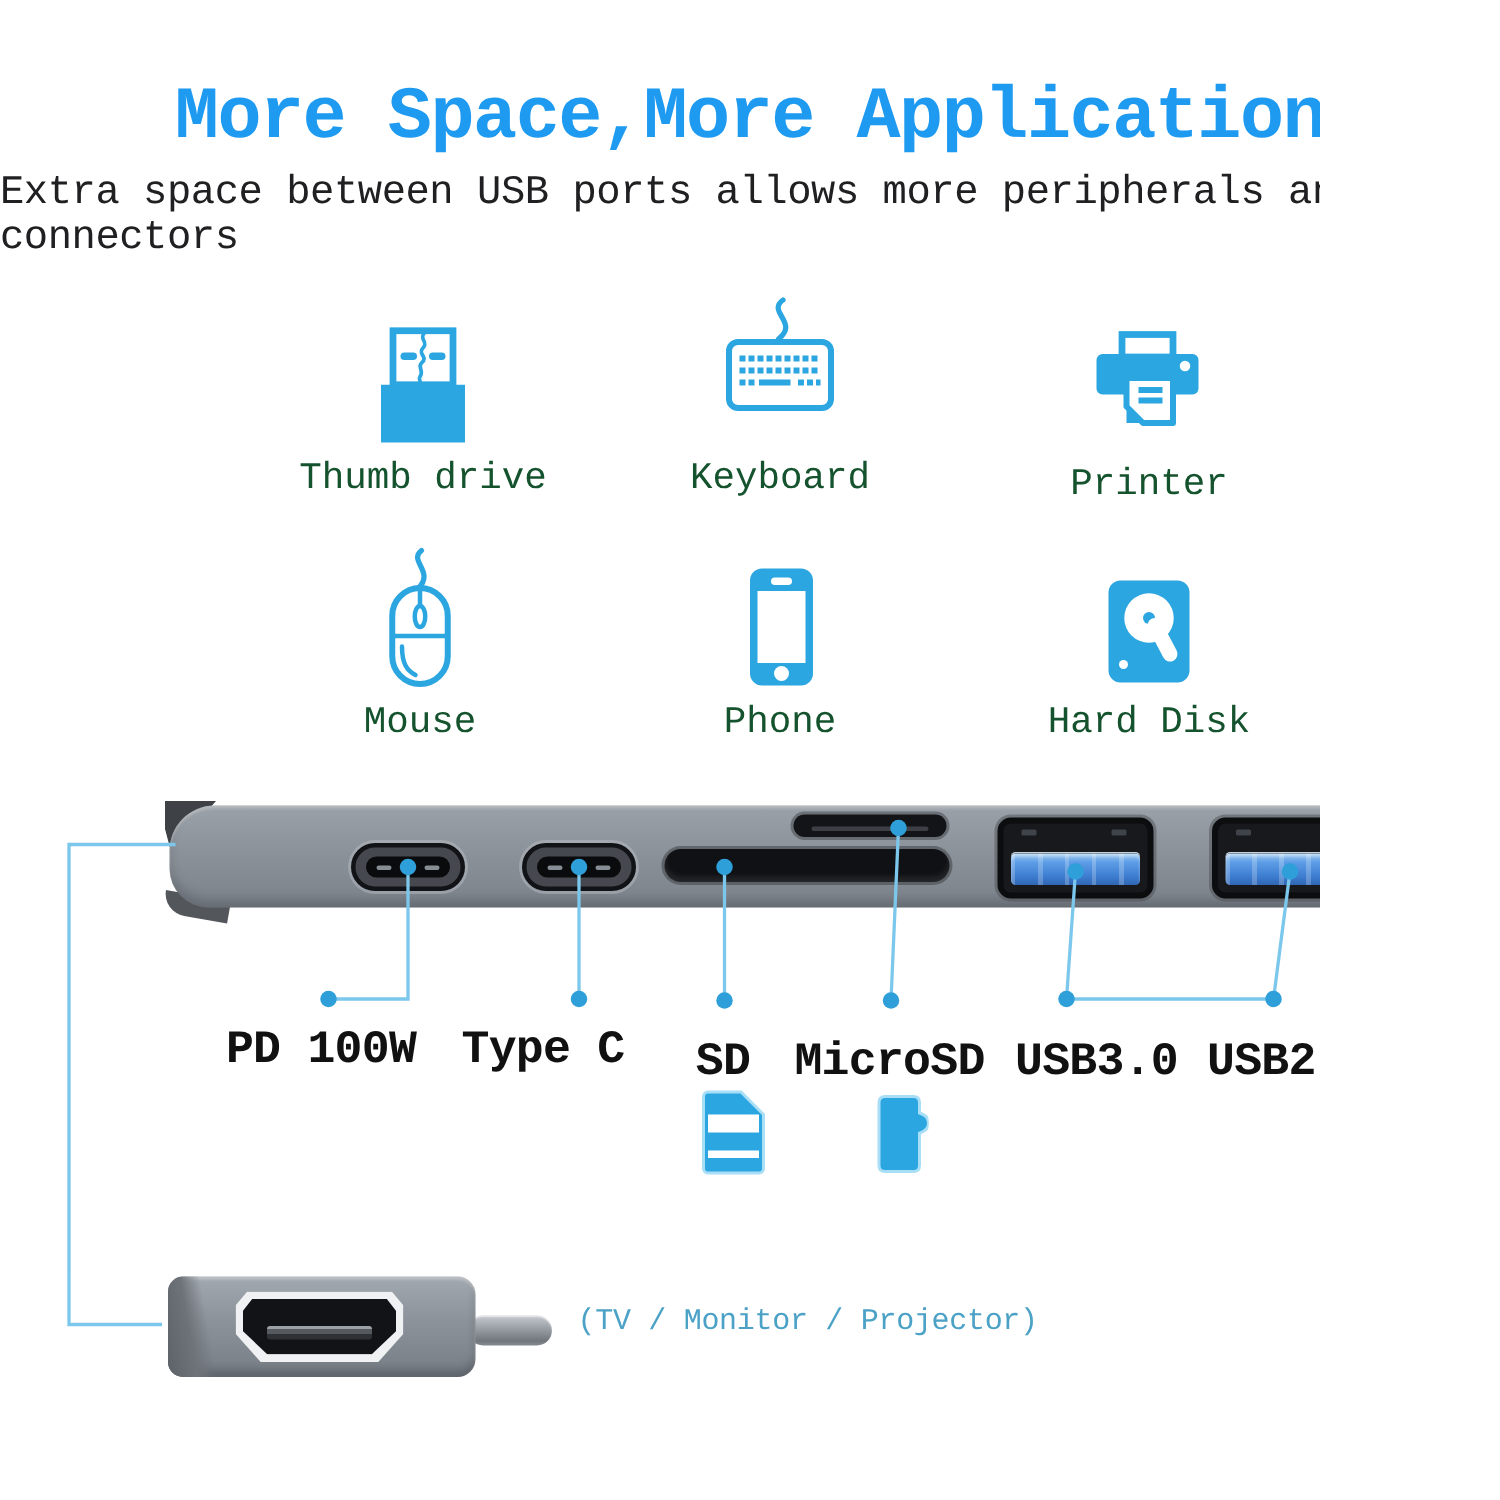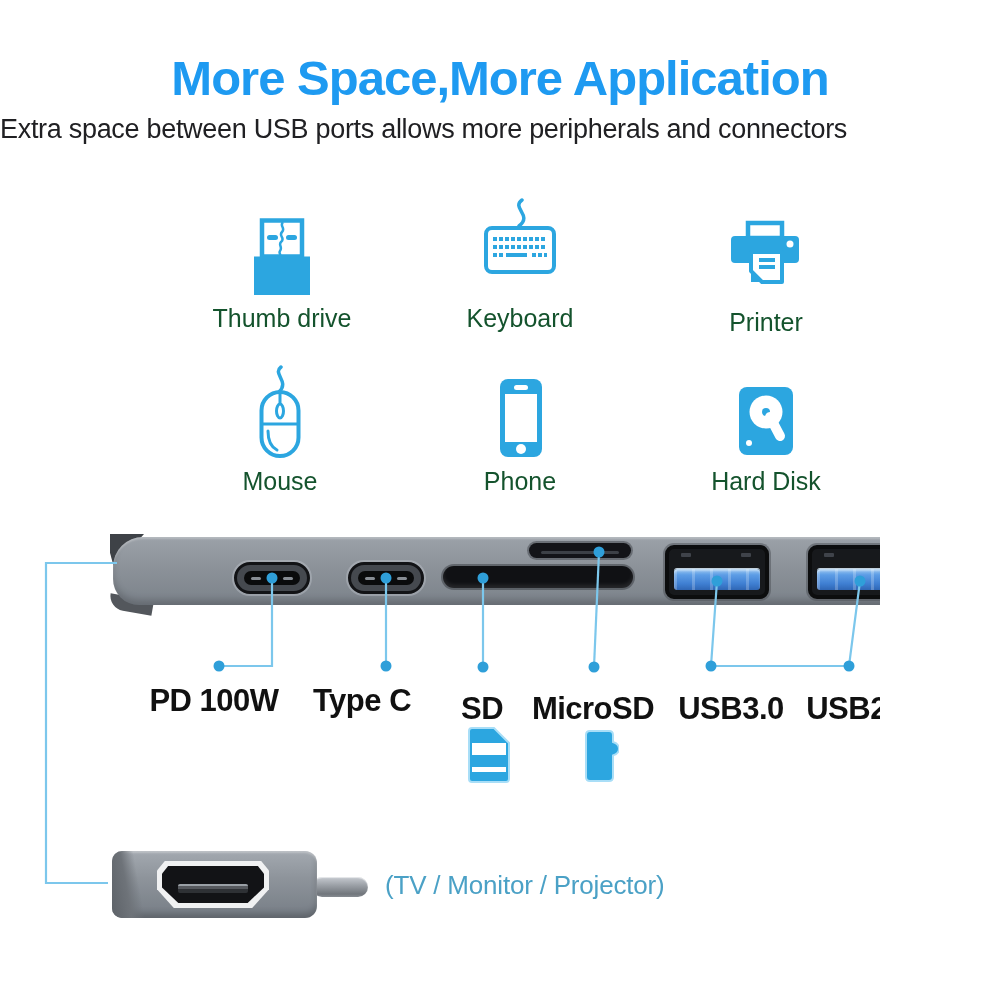--- a/index.html
+++ b/index.html
@@ -1,18 +1,18 @@
 <!DOCTYPE html>
 <html><head>
 <meta charset="utf-8">
 <style>
   html,body{margin:0;padding:0;background:#fff;}
   #stage{
     position:relative;width:880px;height:1000px;background:#fff;overflow:hidden;
-    font-family:Liberation Sans, sans-serif;
+    font-family:Liberation Mono, monospace;
     border-radius:15px;
   }
   
   .title{
     position:absolute;left:0;top:50px;width:1000px;text-align:center;
     font-size:49px;font-weight:700;letter-spacing:-1px;color:#1e9af1;margin:0;
   }
   .subtitle{
     position:absolute;left:0;top:114px;width:1000px;text-align:left;
     font-size:27px;font-weight:400;letter-spacing:-0.3px;color:#202023;margin:0;
@@ -118,21 +118,21 @@
     position:absolute;left:16px;right:16px;top:18px;height:9px;border-radius:2px;
     background:linear-gradient(180deg,#9aa0a6 0 2px,#56595e 2px 5px,#2e3135 5px 9px);
   }
   .usbc-plug{
     position:absolute;left:312px;top:877px;width:56px;height:20px;z-index:1;border-radius:10px;
     background:linear-gradient(180deg,#c7cbd1 0%,#9da2a8 40%,#71767c 85%,#868b91 100%);
     box-shadow:inset 0 1px 1px rgba(255,255,255,.6);
   }
   .hdmi-caption{
     position:absolute;left:385px;top:870px;white-space:nowrap;
-    font-size:26px;color:#4ba1c6;letter-spacing:-0.2px;
+    font-size:20px;color:#4ba1c6;letter-spacing:-0.2px;
   }
 </style>
 </head>
 <body>
 
 <div id="stage">
 
   <h1 class="title">More Space,More Application</h1>
   <p class="subtitle">Extra space between USB ports allows more peripherals and connectors</p>
 

